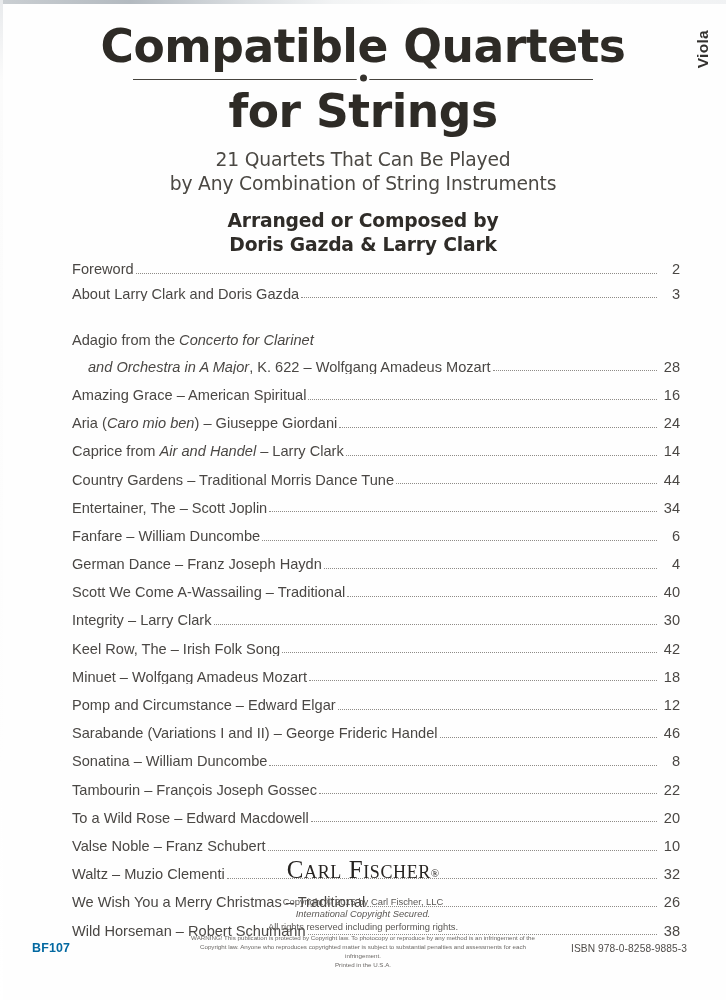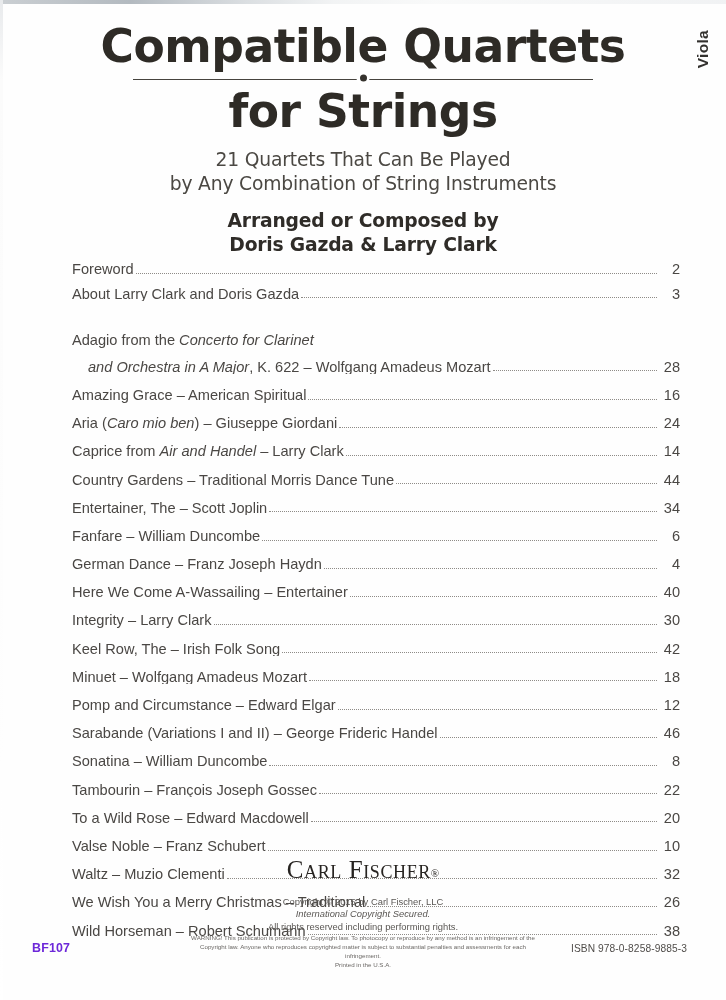--- a/index.html
+++ b/index.html
@@ -232,21 +232,21 @@
     margin-right: auto;
     text-align: center;
   }
 
   .catalog-no {
     position: absolute;
     left: 32px;
     top: 941px;
     font-size: 12.4px;
     font-weight: 700;
-    color: #6d28d9;
+    color: #0369a1;
     letter-spacing: .2px;
   }
   .isbn {
     position: absolute;
     right: 39px;
     top: 943px;
     font-size: 10.2px;
     color: #4f4c49;
     letter-spacing: .1px;
   }
@@ -338,21 +338,21 @@
           <span class="toc-label"><span>Fanfare – William Duncombe</span></span>
           <span class="toc-leader"></span>
           <span class="toc-page">6</span>
         </div>
         <div class="toc-row">
           <span class="toc-label"><span>German Dance – Franz Joseph Haydn</span></span>
           <span class="toc-leader"></span>
           <span class="toc-page">4</span>
         </div>
         <div class="toc-row">
-          <span class="toc-label"><span>Here We Come A-Wassailing – Entertainer</span></span>
+          <span class="toc-label"><span>Scott We Come A-Wassailing – Traditional</span></span>
           <span class="toc-leader"></span>
           <span class="toc-page">40</span>
         </div>
         <div class="toc-row">
           <span class="toc-label"><span>Integrity – Larry Clark</span></span>
           <span class="toc-leader"></span>
           <span class="toc-page">30</span>
         </div>
         <div class="toc-row">
           <span class="toc-label"><span>Keel Row, The – Irish Folk Song</span></span>

